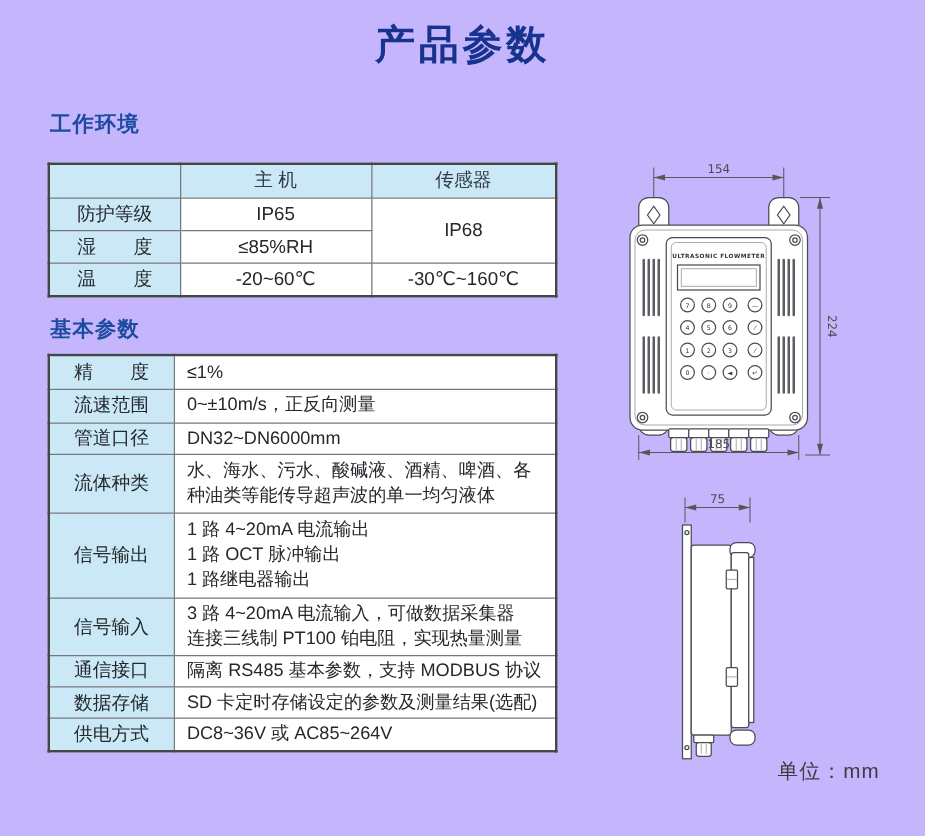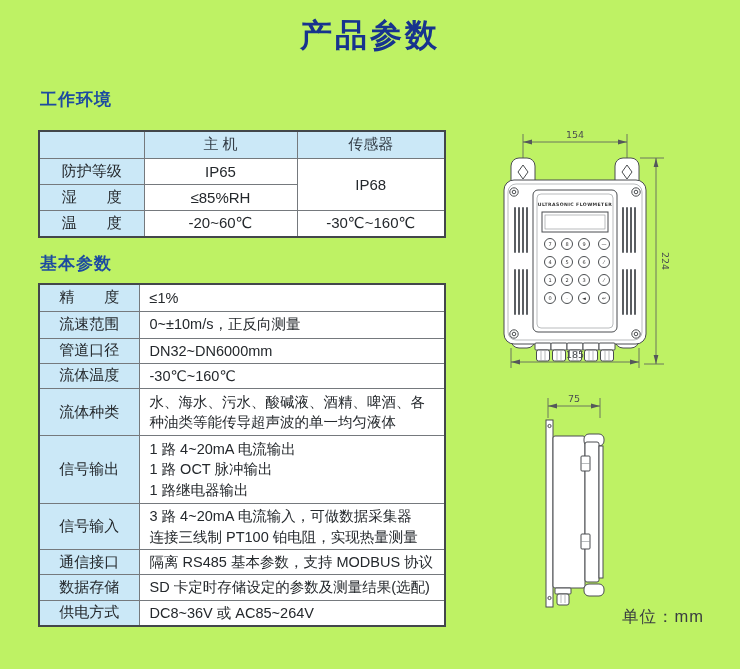--- a/index.html
+++ b/index.html
@@ -1,16 +1,16 @@
 <!DOCTYPE html>
 <html><head>
 <meta charset="utf-8">
 <style>
   html,body{margin:0;padding:0;background:#fff;}
-  #page{position:relative;width:740px;height:669px;background:#bef264;overflow:hidden;
+  #page{position:relative;width:740px;height:669px;background:#c4b5fd;overflow:hidden;
         font-family:"Liberation Sans","DejaVu Sans",sans-serif;color:#24282c;}
 
   .page-title{position:absolute;top:14px;left:0;width:100%;text-align:center;
               font-size:32px;font-weight:700;letter-spacing:3px;color:#17338e;}
 
   .sec-head{position:absolute;font-size:17px;font-weight:600;letter-spacing:1px;color:#1d4ba0;}
   .sec-head.env{left:40px;top:88px;}
   .sec-head.basic{left:40px;top:252px;}
 
   table.tbl{border-collapse:collapse;table-layout:fixed;position:absolute;
@@ -93,24 +93,20 @@
       <td class="lbl">精　　度</td>
       <td class="val">≤1%</td>
     </tr>
     <tr style="height:27px">
       <td class="lbl">流速范围</td>
       <td class="val">0~±10m/s，正反向测量</td>
     </tr>
     <tr style="height:25px">
       <td class="lbl">管道口径</td>
       <td class="val">DN32~DN6000mm</td>
-    </tr>
-    <tr style="height:25px">
-      <td class="lbl">流体温度</td>
-      <td class="val">-30℃~160℃</td>
     </tr>
     <tr style="height:47px">
       <td class="lbl">流体种类</td>
       <td class="val">水、海水、污水、酸碱液、酒精、啤酒、各
 种油类等能传导超声波的单一均匀液体</td>
     </tr>
     <tr style="height:68px">
       <td class="lbl">信号输出</td>
       <td class="val">1 路 4~20mA 电流输出
 1 路 OCT 脉冲输出

